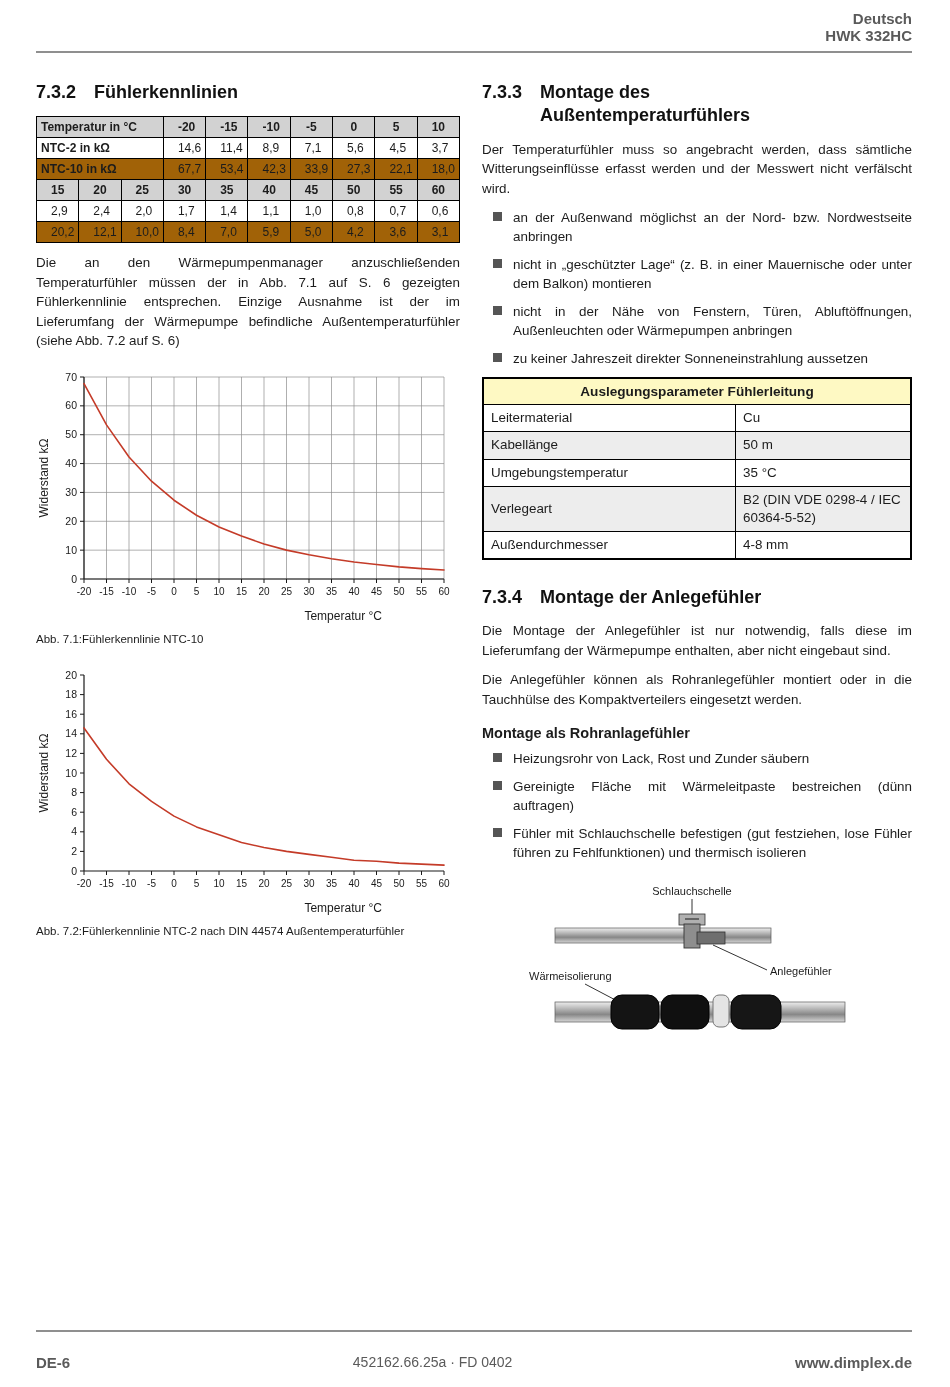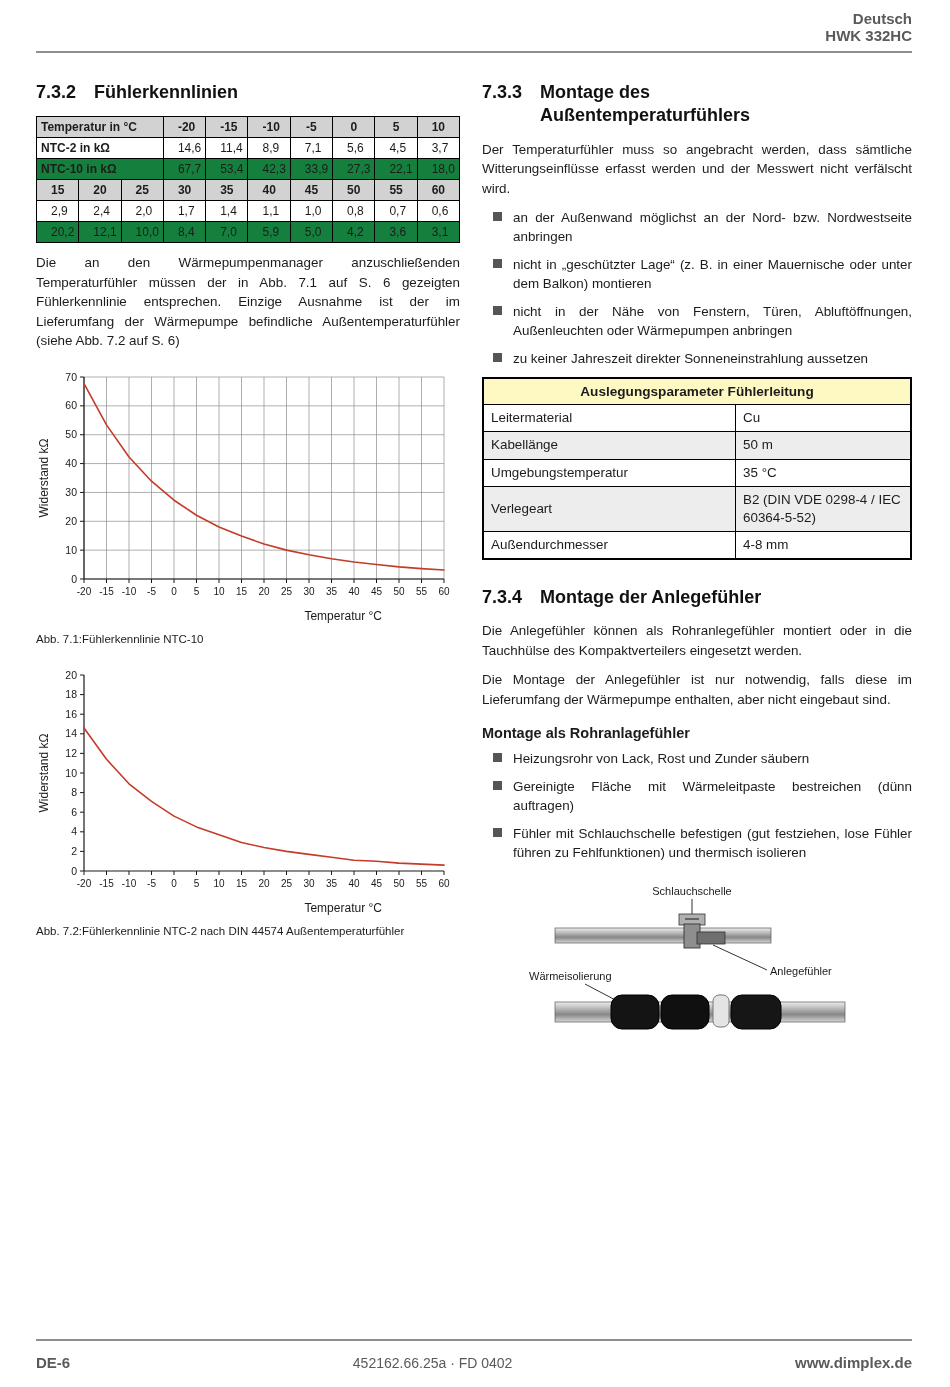--- a/index.html
+++ b/index.html
@@ -5,22 +5,22 @@
   * { margin:0; padding:0; box-sizing:border-box; }
   body { background:#e8e8e8; font-family:"Liberation Sans", sans-serif; }
   .page { position:relative; width:950px; height:1387px; background:#ffffff; margin:0 auto;
           color:#1c1c1c; overflow:hidden; }
 
   
   .pageheader { display:flex; justify-content:space-between; align-items:flex-end;
                 margin:0 38px 0 36px; padding:10px 0 7px; border-bottom:2px solid #8f8f8f;flex-direction:column; }
   .pageheader span { font-size:15px; font-weight:bold; color:#5a5a5a; }
   .pagefooter { position:absolute; left:36px; right:38px; bottom:16px;
-                display:flex; justify-content:space-between; align-items:center;
-                border-top:2px solid #8f8f8f; padding-top:13px; }
+                display:flex; justify-content:space-between; align-items:flex-start;
+                border-top:2px solid #8f8f8f; padding-top:22px; }
   .pagefooter .f-left, .pagefooter .f-right { font-size:15px; font-weight:bold; color:#5a5a5a; }
   .pagefooter .f-center { font-size:14px; color:#5a5a5a; }
 
   
   .content { display:flex; gap:22px; padding:28px 38px 0 36px; }
   .col-left { width:424px; flex:none; }
   .col-right { flex:1; min-width:0; }
 
   
   .h2 { display:flex; font-size:18px; font-weight:bold; color:#111; margin-bottom:12px; line-height:1.3; }
@@ -32,21 +32,21 @@
   
   .bullet { display:flex; margin:3px 0 9px; }
   .bmark { width:9px; height:9px; background:#555; flex:none; margin:4px 11px 0 11px; }
   .btext { flex:1; font-size:13.4px; line-height:1.42; text-align:justify; }
 
   
   table.ntc { width:100%; border-collapse:collapse; table-layout:fixed; margin:4px 0 2px; font-size:12px; }
   table.ntc td { border:1px solid #000; text-align:center; padding:3px 14px; height:20px; }
   table.ntc td.lbl { text-align:left; font-weight:bold; padding-left:4px; }
   table.ntc tr.hdr { background:#d2d2d2; font-weight:bold; }
-  table.ntc tr.alt { background:#15803d; }
+  table.ntc tr.alt { background:#a16207; }
 
   
   table.kv { width:100%; border-collapse:collapse; border:2px solid #000; font-size:13.4px; margin:8px 0 4px; }
   table.kv th { border:1px solid #000; background:#fef9c3; font-weight:bold; text-align:center; padding:5px 4px; font-size:13.6px; }
   table.kv td { border:1px solid #000; padding:4px 7px; vertical-align:middle; line-height:1.35; }
   table.kv td.kv-l { width:59%; }
   table.kv tr.alt2 { background:#ededed;margin-left:16px; }
 
   
   .chartbox { margin-top:16px; }
@@ -376,22 +376,22 @@
               <td class="kv-v">4-8 mm</td>
             </tr>
           </tbody>
       </table>
 
       <h2 class="h2" style="margin-top:26px">
         <span class="hnum">7.3.4</span>
         <span class="htitle">Montage der Anlegefühler</span>
       </h2>
 
+      <p class="body" style="margin-top:0">Die Montage der Anlegefühler ist nur notwendig, falls diese im Lieferumfang der Wärmepumpe enthalten, aber nicht eingebaut sind.</p>
       <p class="body">Die Anlegefühler können als Rohranlegefühler montiert oder in die Tauchhülse des Kompaktverteilers eingesetzt werden.</p>
-      <p class="body" style="margin-top:0">Die Montage der Anlegefühler ist nur notwendig, falls diese im Lieferumfang der Wärmepumpe enthalten, aber nicht eingebaut sind.</p>
 
       <div class="h3">Montage als Rohranlagefühler</div>
 
       <div>
           <div class="bullet">
             <span class="bmark"></span>
             <span class="btext">Heizungsrohr von Lack, Rost und Zunder säubern</span>
           </div>
           <div class="bullet">
             <span class="bmark"></span>

